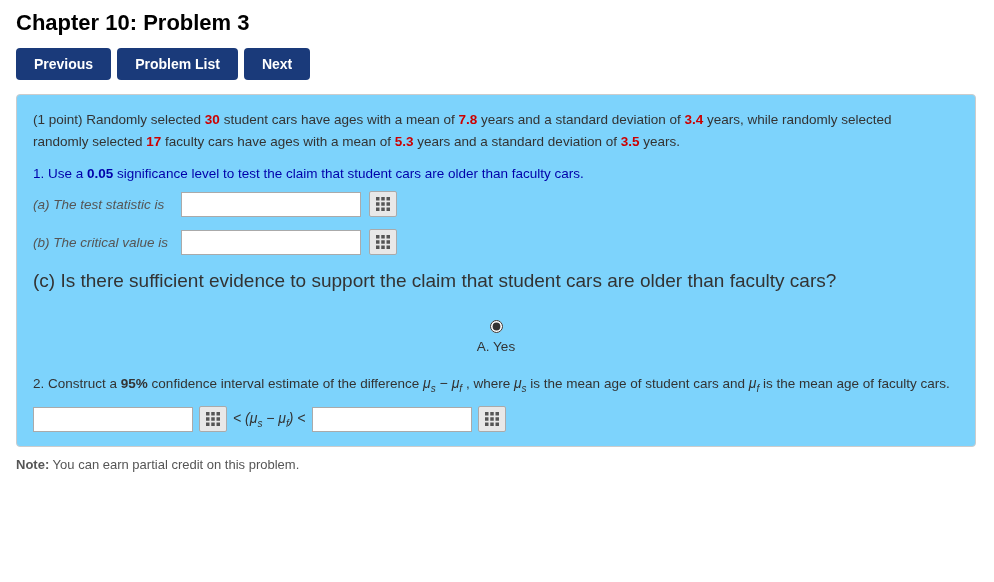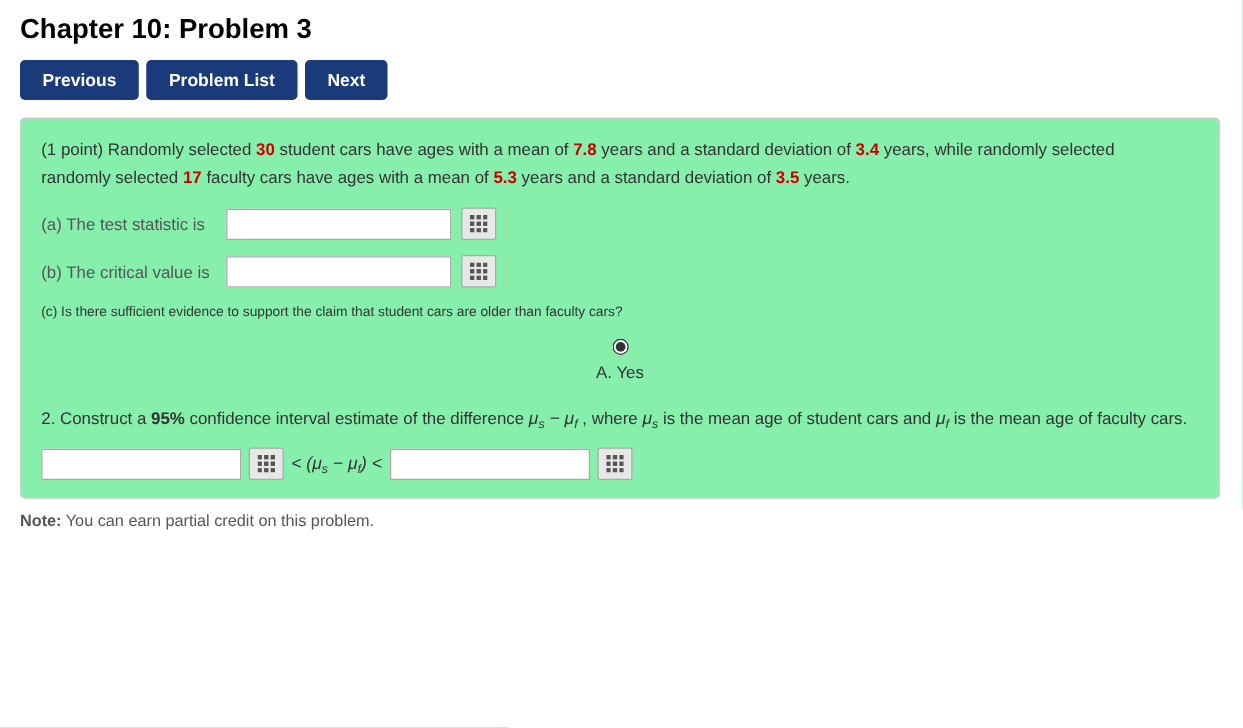--- a/index.html
+++ b/index.html
@@ -27,21 +27,21 @@
       border: none;
       border-radius: 4px;
       padding: 8px 18px;
       font-size: 14px;
       cursor: pointer;
       font-weight: bold;
     }
     .problem-box {
       border: 1px solid #ccc;
       border-radius: 4px;
-      background: #86efac;
+      background: #7dd3fc;
       padding: 14px 16px;
       max-width: 960px;
     }
     .intro-text {
       font-size: 13.5px;
       line-height: 1.6;
       margin-bottom: 14px;
     }
     .red { color: #c00; font-weight: bold; }
     .section-label {
@@ -52,20 +52,21 @@
     .question-part {
       margin-bottom: 12px;
       font-size: 13.5px;
       display: flex;
       align-items: center;
       gap: 8px;
     }
     .question-part-label {
       min-width: 140px;
       color: #555;
+      font-style: italic;
     }
     .answer-input {
       border: 1px solid #aaa;
       padding: 4px 6px;
       font-size: 13px;
       width: 180px;
       background: #fff;
     }
     .grid-icon {
       display: inline-flex;
@@ -76,22 +77,22 @@
       border: 1px solid #aaa;
       background: #e8e8e8;
       cursor: pointer;
       border-radius: 2px;
     }
     .grid-icon svg {
       width: 14px;
       height: 14px;
     }
     .sufficient-text {
-      font-size: 11px;
-      margin-bottom: 12px;
+      font-size: 19px;
+      margin-bottom: 24px;
       line-height: 1.5;
     }
     .radio-group {
       margin-bottom: 18px;
     }
     .radio-option {
       display: flex;
       align-items: center;
       gap: 6px;
       margin-bottom: 6px;
@@ -158,20 +159,26 @@
     <br>
     <span>randomly selected </span>
     <span class="red">17</span>
     <span> faculty cars have ages with a mean of </span>
     <span class="red">5.3</span>
     <span> years and a standard deviation of </span>
     <span class="red">3.5</span>
     <span> years.</span>
   </div>
 
+  <div class="section-label">
+    <span>1.</span>
+    <span> Use a </span>
+    <strong>0.05</strong>
+    <span> significance level to test the claim that student cars are older than faculty cars.</span>
+  </div>
 
   <div class="question-part">
     <span class="question-part-label">(a) The test statistic is</span>
     <input type="text" class="answer-input" value="" style="">
     <span class="grid-icon">
       <svg viewBox="0 0 12 12" fill="none" xmlns="http://www.w3.org/2000/svg">
         <rect x="0" y="0" width="3" height="3" fill="#555"></rect>
         <rect x="4.5" y="0" width="3" height="3" fill="#555"></rect>
         <rect x="9" y="0" width="3" height="3" fill="#555"></rect>
         <rect x="0" y="4.5" width="3" height="3" fill="#555"></rect>

